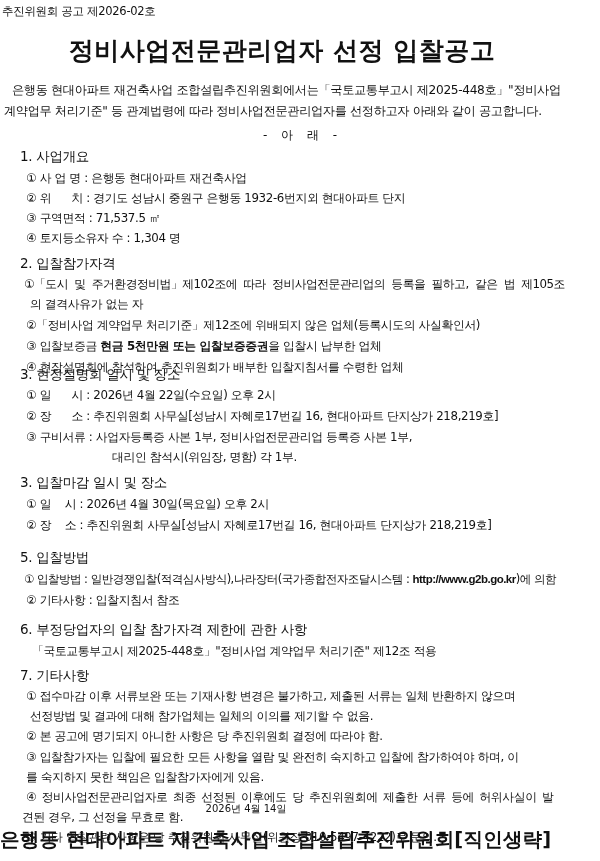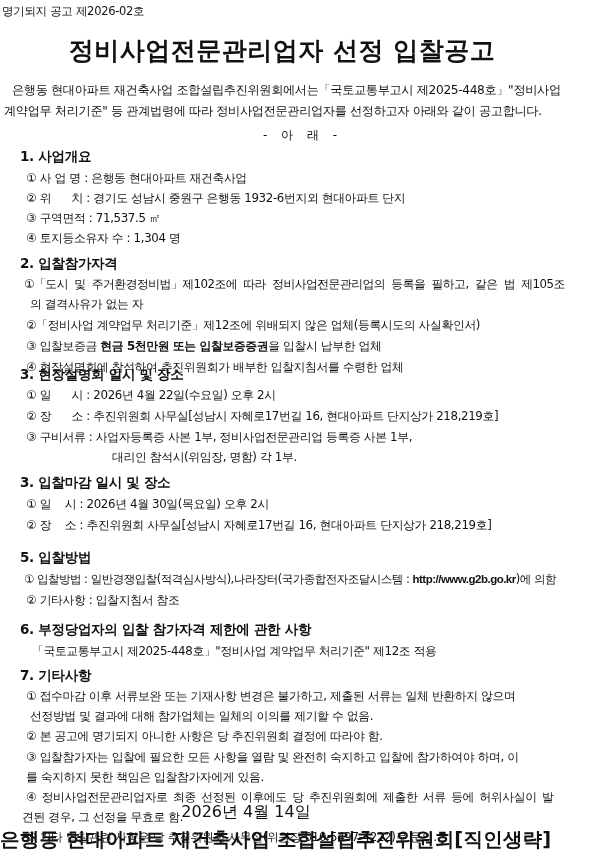--- a/index.html
+++ b/index.html
@@ -9,35 +9,35 @@
     color: #111111;
   }
   .page { position: absolute; left: 0; top: 0; width: 600px; height: 861px; }
   .abs { position: absolute; white-space: nowrap; }
   .notice-no { left: 2px; top: 4px; font-size: 11.5px; letter-spacing: -0.3px; }
   .title { left: 0; width: 564px; top: 34px; text-align: center; font-size: 25px; font-weight: bold; letter-spacing: 0.5px; }
   .intro { left: 4px; top: 80px; width: 592px; font-size: 12.2px; line-height: 21px; white-space: normal; letter-spacing: -0.35px; }
   .intro .l1 { padding-left: 8px; display: block; white-space: nowrap; }
   .intro .l2 { display: block; white-space: nowrap; }
   .arae { left: 0; width: 600px; top: 127px; text-align: center; font-size: 12px; word-spacing: 10px; }
-  .sec-h { left: 20px; font-size: 13.5px; font-weight: bold; letter-spacing: -0.3px; text-align: right; }
+  .sec-h { left: 20px; font-size: 13.5px; font-weight: normal; letter-spacing: -0.3px; text-align: right; }
   .item { left: 26px; font-size: 11.8px; letter-spacing: -0.35px; }
   .cont { left: 30px; font-size: 11.8px; letter-spacing: -0.35px; }
   .wide { letter-spacing: -0.5px; }
   b.strong { font-weight: bold; }
-  .date { left: 0; width: 492px; text-align: center; top: 802px; font-size: 16px; }
+  .date { left: 0; width: 492px; text-align: center; top: 802px; font-size: 10px; }
   .footer { left: 0; width: 540px; text-align: center; top: 826px; font-size: 19.5px; font-weight: bold; letter-spacing: 0.2px; }
   .url { font-weight: bold; font-family: "Liberation Sans", sans-serif; }
 </style>
 </head>
 <body>
 
 <div class="page">
 
-  <div class="abs notice-no">명기되지 공고 제2026-02호</div>
+  <div class="abs notice-no">추진위원회 공고 제2026-02호</div>
   <div class="abs title">정비사업전문관리업자 선정 입찰공고</div>
 
   <div class="abs intro">
     <span class="l1">은행동 현대아파트 재건축사업 조합설립추진위원회에서는「국토교통부고시 제2025-448호」"정비사업</span>
     <span class="l2">계약업무 처리기준" 등 관계법령에 따라 정비사업전문관리업자를 선정하고자 아래와 같이 공고합니다.</span>
   </div>
 
   <div class="abs arae">- 아 래 -</div>
 
   <div class="abs sec-h" style="top:148px">1. 사업개요</div>

